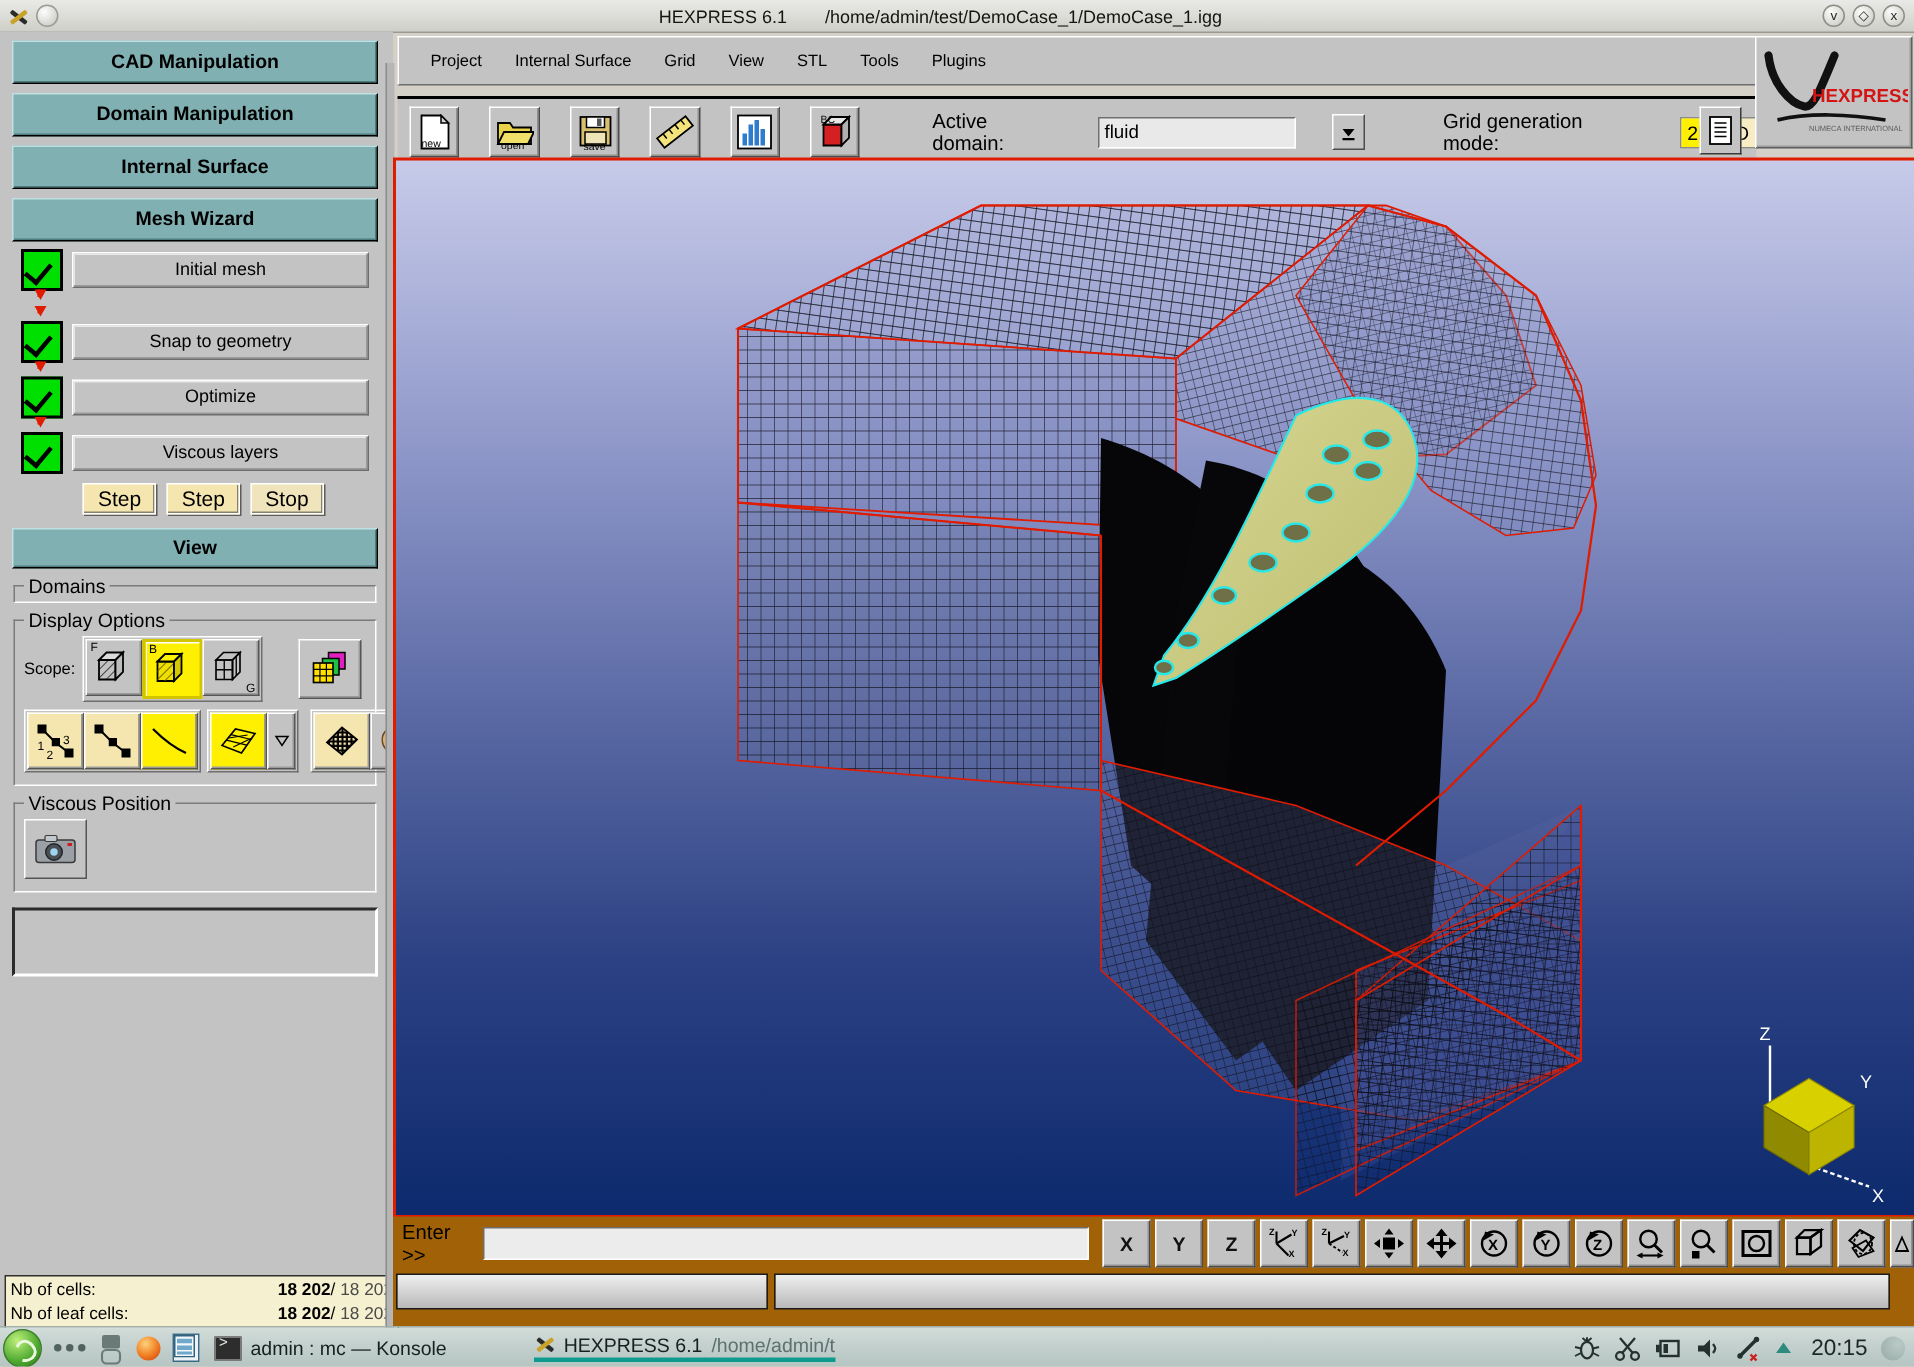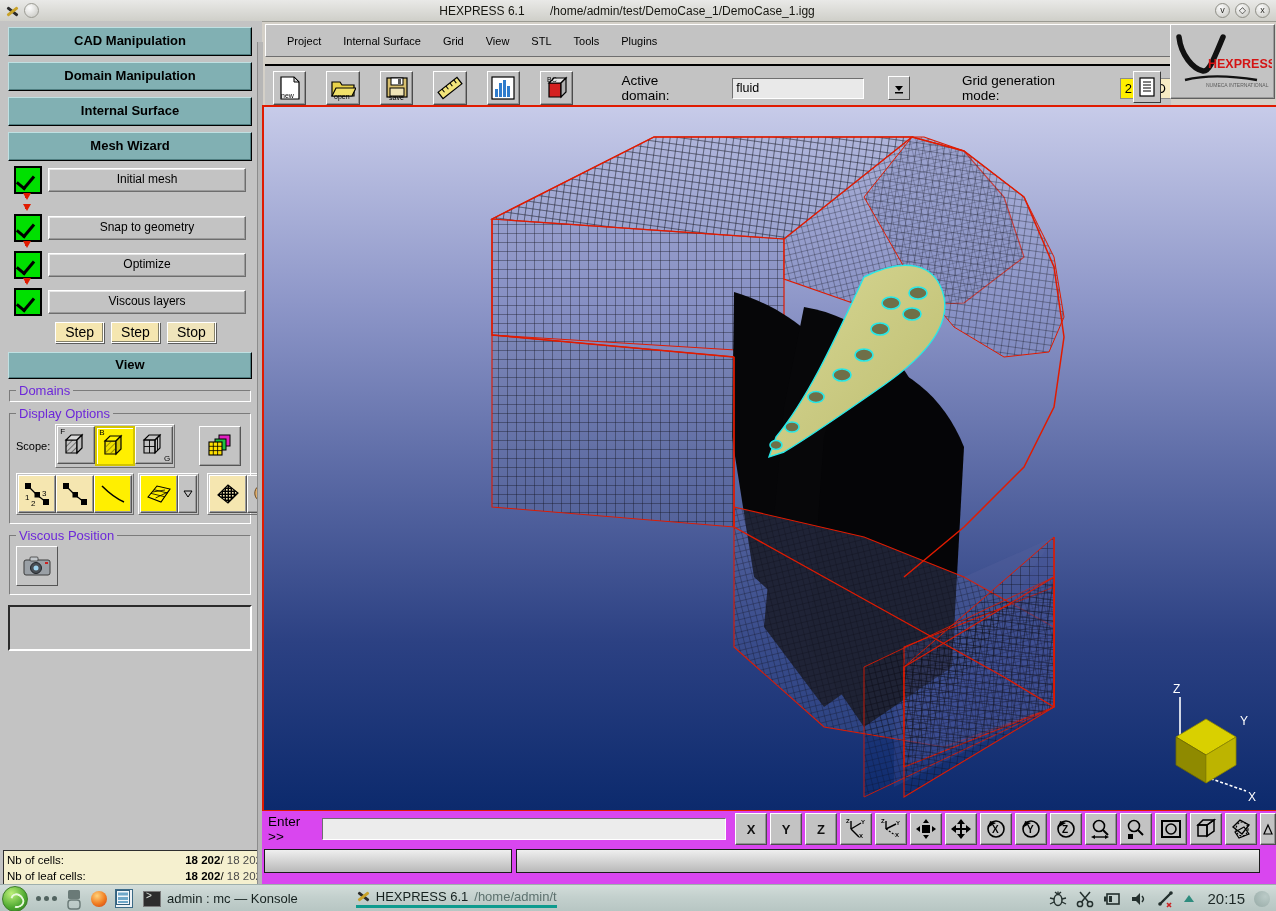--- a/index.html
+++ b/index.html
@@ -104,21 +104,21 @@
     border-top-color:#bfe0e2;border-left-color:#bfe0e2;
     box-shadow:inset -1px -1px 0 #4e7d80;
     font-weight:bold;font-size:13px;text-align:center;line-height:23px;cursor:pointer;
   }
   .group{
     margin:11px 6px 0 6px;border:1px solid #fff;border-top-color:#7b7b7b;border-left-color:#7b7b7b;
     position:relative;padding:10px 6px 8px 6px;
   }
   .group > .gl{
     position:absolute;top:-8px;left:6px;background:#c3c3c3;padding:0 3px;
-    font-size:13px;color:#6d28d9;
+    font-size:13px;color:#000000;
   }
   .group.domains{height:10px;padding:0;}
   .scope-row{display:flex;align-items:center;gap:0;}
   .scope-lbl{font-size:11px;margin-right:5px;}
   .ibtn{
     width:36px;height:36px;background:#c3c3c3;
     border:1px solid #fff;border-right-color:#555;border-bottom-color:#555;
     box-shadow:inset -1px -1px 0 #9a9a9a;
     display:flex;align-items:center;justify-content:center;cursor:pointer;
     position:relative;flex:0 0 auto;
@@ -205,21 +205,21 @@
   .viewport{
     position:absolute;left:262px;top:105px;width:1014px;height:703px;
     border:2px solid #e01b00;
     background:linear-gradient(180deg,#c7cbe9 0%,#8d96c8 28%,#5b6aa5 52%,#2c4183 76%,#0c2a6d 100%);
     overflow:hidden;
   }
   .axis-ind{position:absolute;right:10px;bottom:6px;width:120px;height:125px;}
 
   
   .bottombar{
-    position:absolute;left:262px;top:811px;width:1014px;height:73px;background:#d946ef;
+    position:absolute;left:262px;top:811px;width:1014px;height:73px;background:#a16207;
   }
   .enter-row{display:flex;align-items:center;height:36px;padding-left:6px;}
   .enter-lbl{font-size:13.5px;margin-right:6px;}
   .enter-input{
     width:430px;height:20px;background:#ececec;
     border:1px solid #6f6f6f;border-right-color:#fff;border-bottom-color:#fff;
     font-family:"Liberation Sans",sans-serif;font-size:12px;padding:0 3px;
   }
   .vbtns{display:flex;gap:3px;margin-left:9px;}
   .vbtn{

